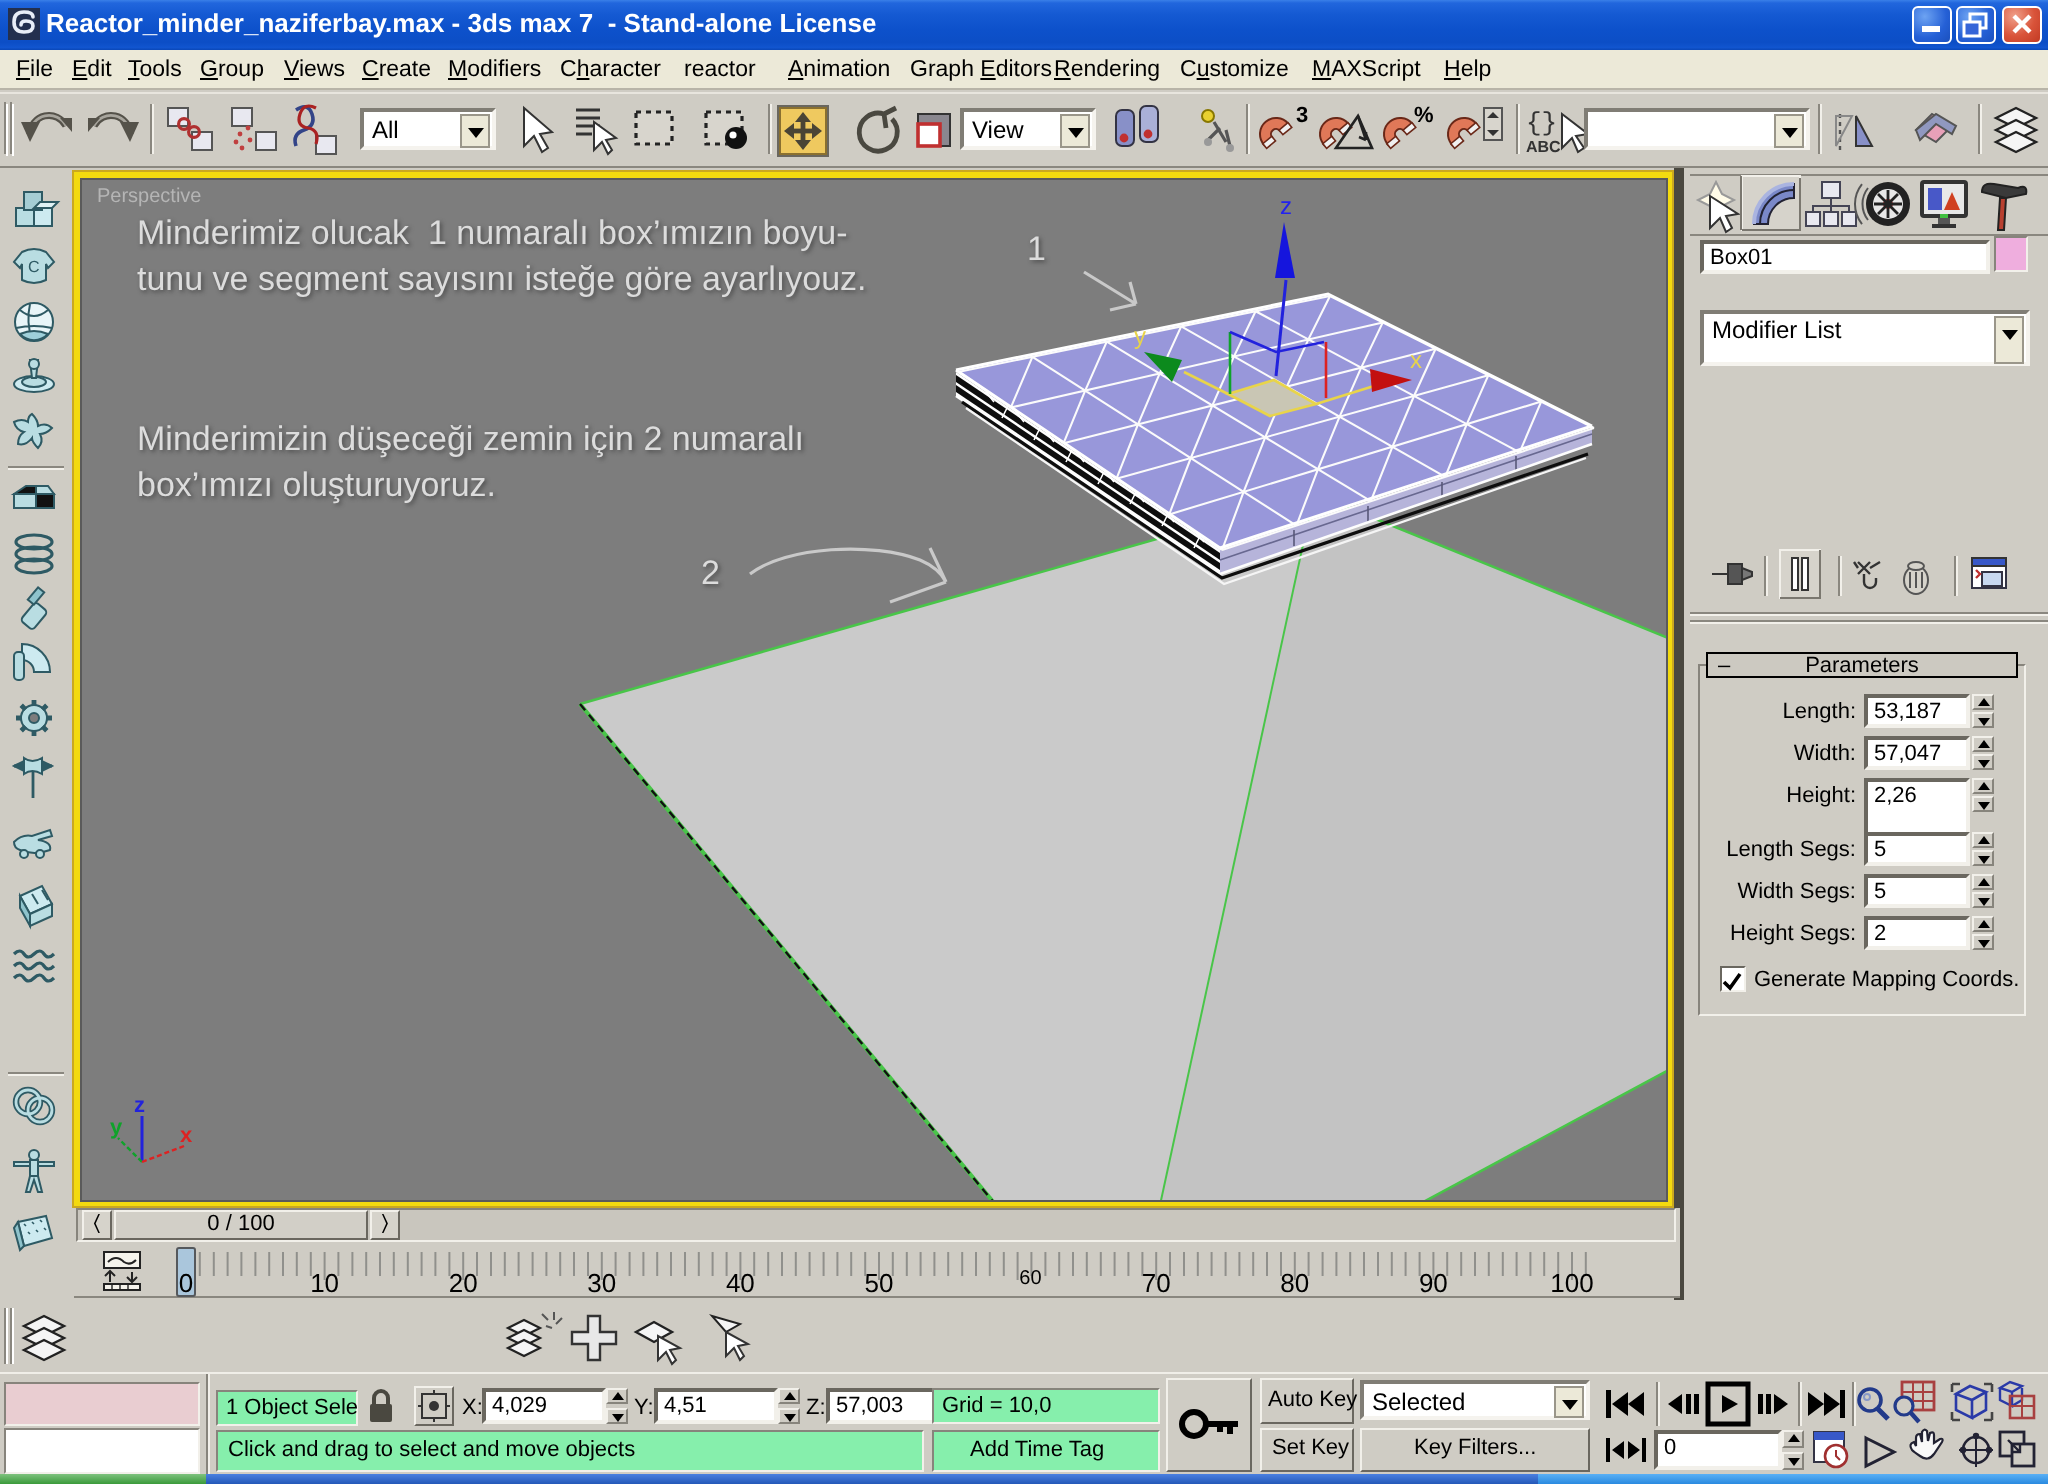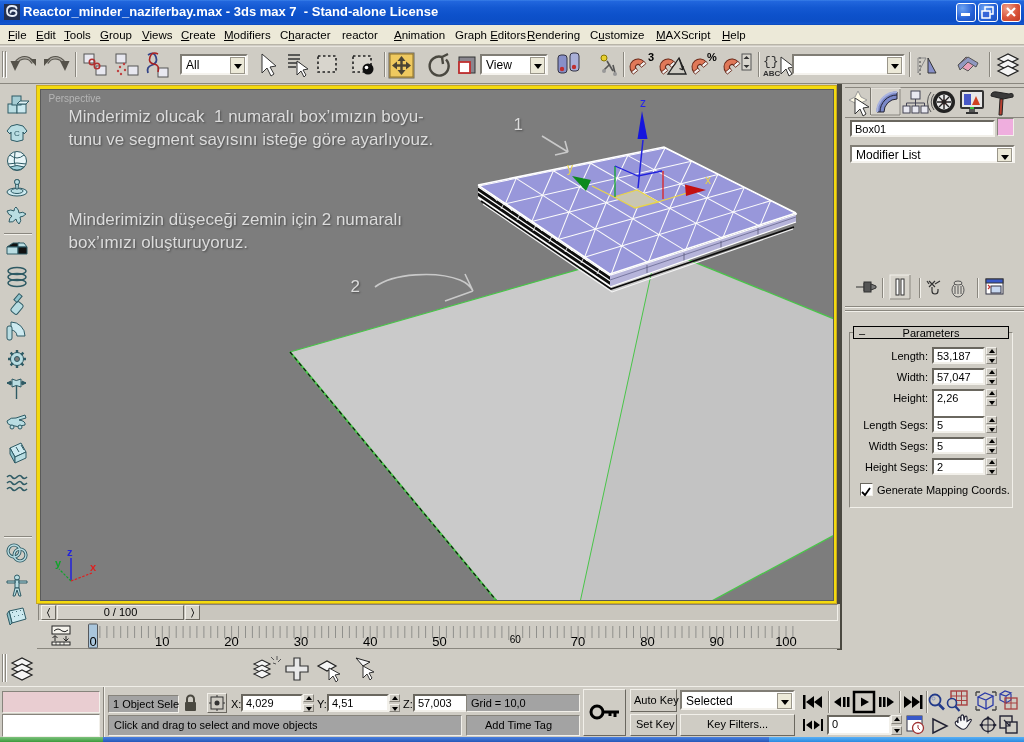--- a/index.html
+++ b/index.html
@@ -26,21 +26,21 @@
 #vp{left:36px;top:85px;width:801px;height:519px;background:#f3da0f;border:1px solid #caa820}
 #vpin{position:absolute;left:2.5px;top:2.5px;width:794px;height:512px;background:#7d7d7d;border:1px solid #5a5a5a;overflow:hidden}
 .vtxt{position:absolute;color:#dcdcdc;font-size:17px;line-height:23px;text-shadow:1px 1px 2px rgba(70,70,70,.9)}
 #cmd{left:845px;top:84px;width:179px;height:603px;background:#cfccc4}
 #cmdfill{left:837px;top:84px;width:8px;height:603px;background:#4a4840;border-right:3px solid #cfccc4}
 #tslider{left:37px;top:604px;width:803px;height:18px;background:#cfccc4}
 #ruler{left:37px;top:622px;width:803px;height:27px;background:#cfccc4;border-bottom:1px solid #8a877f}
 #layerbar{left:0;top:650px;width:845px;height:36px;background:#cfccc4}
 #status{left:0;top:686px;width:1024px;height:51px;background:#cfccc4;border-top:1px solid #f0eee8}
 #taskbar{left:0;top:737px;width:1024px;height:5px;background:linear-gradient(180deg,#5aa8f5,#2a7ae0)}
-.sbox{position:absolute;font-size:11px;color:#000;background:#a3a3a3;border:1px solid;border-color:#87847c #f2f0ea #f2f0ea #87847c}
+.sbox{position:absolute;font-size:11px;color:#000;background:#86efac;border:1px solid;border-color:#87847c #f2f0ea #f2f0ea #87847c}
 .inp{position:absolute;font-size:11px;color:#000;background:#fff;border:2px solid;border-color:#6a675f #f2f0ea #f2f0ea #6a675f}
 .btn{position:absolute;font-size:11px;color:#000;background:#cfccc4;border:1px solid;border-color:#f2f0ea #6a675f #6a675f #f2f0ea;text-align:center}
 .plbl{position:absolute;left:0;width:83px;text-align:right;font-size:11px;color:#000}
 .inp i{position:absolute;left:3px;top:1px;font-style:normal;font-size:11px}
 </style></head><body>
 <div class="abs" id="title">
 <svg class="abs" style="left:4px;top:4px" width="16" height="16">
       <rect width="16" height="16" fill="#23304f"></rect>
       <path d="M12.5,4.5 Q12.5,2 8,2 Q3,2 3,7 Q3,12 8,12 Q12.5,12 12.5,9 Q12.5,6.5 9,6.5 Q6.5,6.5 6.5,8.5" stroke="#e8eef8" stroke-width="1.8" fill="none" stroke-linecap="round"></path>
     </svg>
@@ -449,21 +449,21 @@
         <path d="M2,6 Q2,1 8,2 L20,4 Q25,2 24,7 L14,9 Z" fill="#3a3a3a" stroke="#222"></path>
         <path d="M11,9 L10,25 L13,25 L14,9 Z" fill="#b84030" stroke="#222"></path>
       </g>
 <path d="M0,31.5 L179,31.5" stroke="#8a877f"></path>
       <path d="M25.5,2 L25.5,29" stroke="#7a776f"></path>
 </svg>
 <div class="inp" style="left:5px;top:36px;width:145px;height:17px">
       <span style="position:absolute;left:3px;top:1px">Box01</span>
     </div>
 <div class="abs" style="left:152px;top:34px;width:17px;height:18px;background:#efaede;border:1px solid;border-color:#87847c #f2f0ea #f2f0ea #87847c"></div>
-<div class="dd" style="left:5px;top:61px;width:165px;height:18px">
+<div class="dd" style="left:5px;top:71px;width:165px;height:28px">
       <span style="position:absolute;left:4px;top:1px">Modifier List</span>
       <span class="ar"></span>
     </div>
 <svg width="179" height="46" style="position:absolute;left:0;top:189">
 <g stroke="#333" fill="none">
 <path d="M11,14 l8,0 M19,10 l0,8" stroke-width="1"></path>
 <rect x="19" y="9" width="7" height="10" fill="#555"></rect>
         <path d="M26,11 l5,2 l0,2 l-5,2 Z" fill="#777"></path>
 <path d="M37.5,5 L37.5,25" stroke="#8a877f"></path>
         <path d="M38.5,5 L38.5,25" stroke="#f2f0ea"></path>

